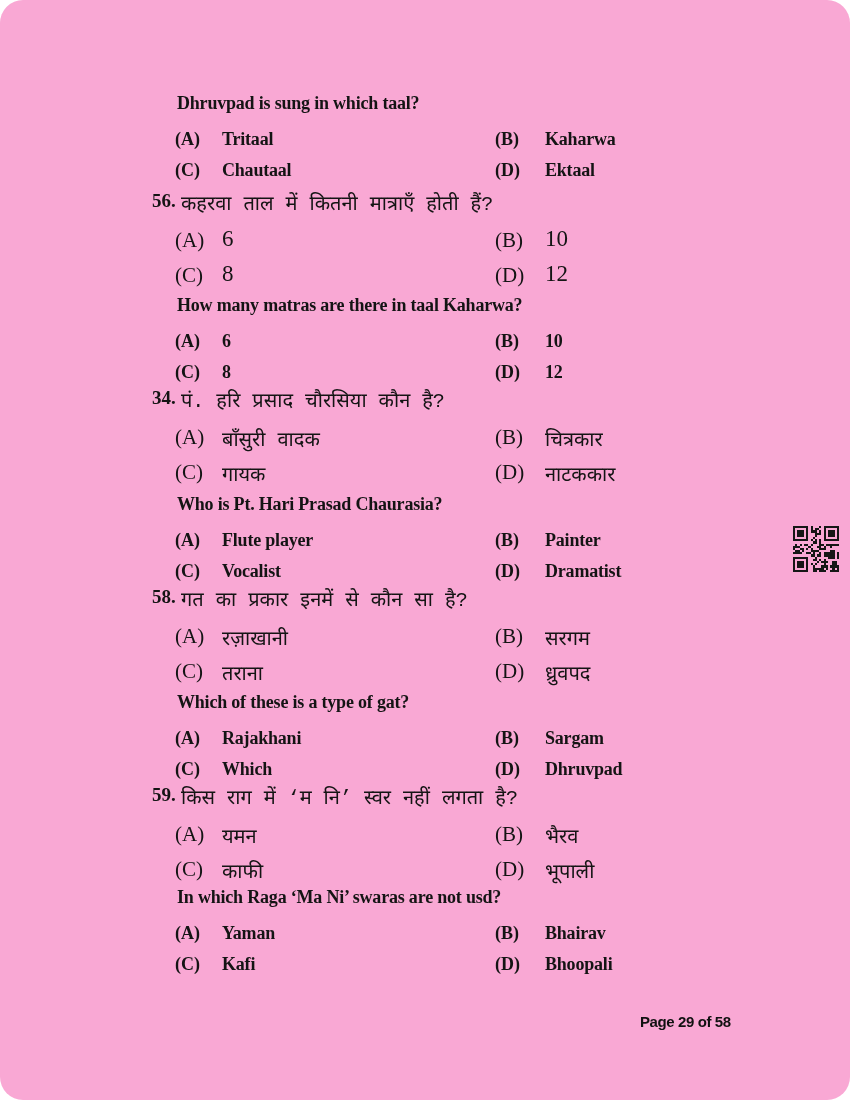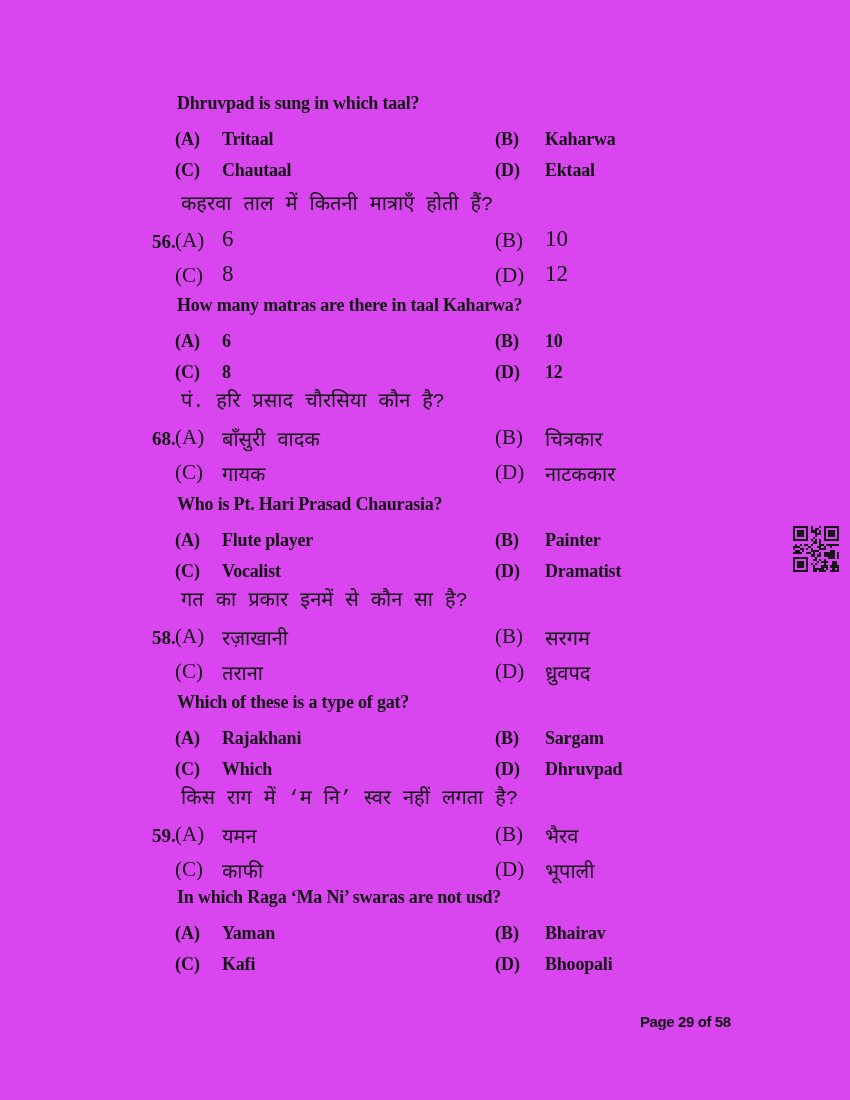--- a/index.html
+++ b/index.html
@@ -1,24 +1,24 @@
 <!DOCTYPE html>
 <html><head>
 <meta charset="utf-8">
 <style>
   html,body{margin:0;padding:0;background:#ffffff;}
-  #page{position:relative;width:850px;height:1100px;background:#d946ef;overflow:hidden;color:#141414;}
+  #page{position:relative;width:850px;height:1100px;background:#f9a8d4;overflow:hidden;color:#141414;border-radius:23px;}
 
   .block{position:absolute;left:0;width:850px;height:0;}
   .qline,.optrow{position:absolute;left:0;width:850px;white-space:nowrap;}
   .qline{top:0;}
   .en .optrow.r1{top:36px;}  .en .optrow.r2{top:67px;}
   .hi .optrow.r1{top:39px;}  .hi .optrow.r2{top:74px;}
 
-  .qnum{position:absolute;left:152px;top:1px;font-family:"Liberation Serif",serif;font-weight:700;font-size:19px;margin-top:41px;}
+  .qnum{position:absolute;left:152px;top:1px;font-family:"Liberation Serif",serif;font-weight:700;font-size:19px;}
   .qtext{position:absolute;top:0;}
   .en .qtext{left:177px;font-family:"Liberation Serif",serif;font-weight:700;font-size:18px;letter-spacing:-0.2px;}
   .hi .qtext{left:181px;font-family:Liberation Mono, monospace;font-weight:400;font-size:20px;}
 
   .ol{position:absolute;top:0;font-family:"Liberation Serif",serif;}
   .en .ol{font-weight:700;font-size:18px;}
   .hi .ol{font-weight:400;font-size:21px;}
   .ol.c1{left:175px;} .ol.c2{left:495px;}
 
   .ot{position:absolute;top:0;}
@@ -88,21 +88,21 @@
     <div class="optrow r2">
       <span class="ol c1">(C)</span>
       <span class="ot t1">8</span>
       <span class="ol c2">(D)</span>
       <span class="ot t2">12</span>
     </div>
   </section>
 
   <section class="block hi" style="top:386px">
     <div class="qline">
-      <span class="qnum">68.</span>
+      <span class="qnum">34.</span>
       <span class="qtext">पं. हरि प्रसाद चौरसिया कौन है?</span>
     </div>
     <div class="optrow r1">
       <span class="ol c1">(A)</span>
       <span class="ot t1">बाँसुरी वादक</span>
       <span class="ol c2">(B)</span>
       <span class="ot t2">चित्रकार</span>
     </div>
     <div class="optrow r2">
       <span class="ol c1">(C)</span>

